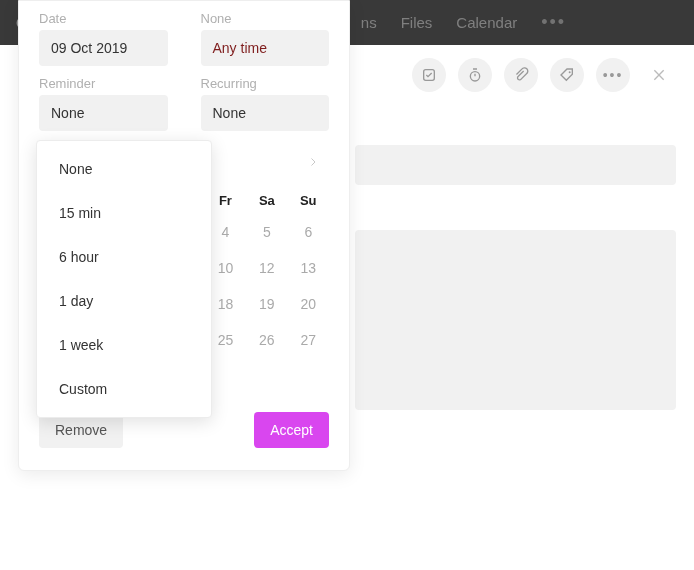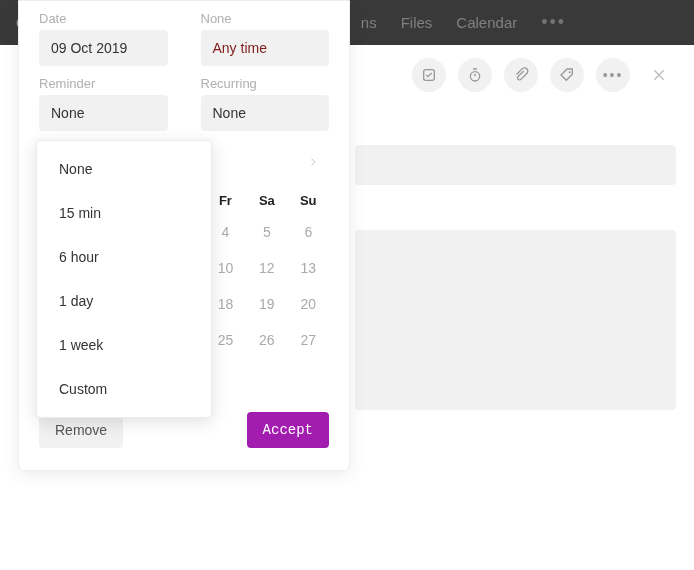--- a/index.html
+++ b/index.html
@@ -210,23 +210,22 @@
     border-radius: 4px;
     display: flex;
     align-items: center;
     font-size: 14px;
   }
   .btn-remove {
     background: #f1f1f1;
     color: #555;
   }
   .btn-accept {
-    background: #a21caf;
+    background: #d946ef;
     color: #fff;
-    font-family: Liberation Mono, monospace;
   }
 </style>
 </head>
 <body>
 
 <div class="app-header">
   <span class="c">C</span>
   <span class="tab" style="margin-left:310px">ns</span>
   <span class="tab">Files</span>
   <span class="tab">Calendar</span>

